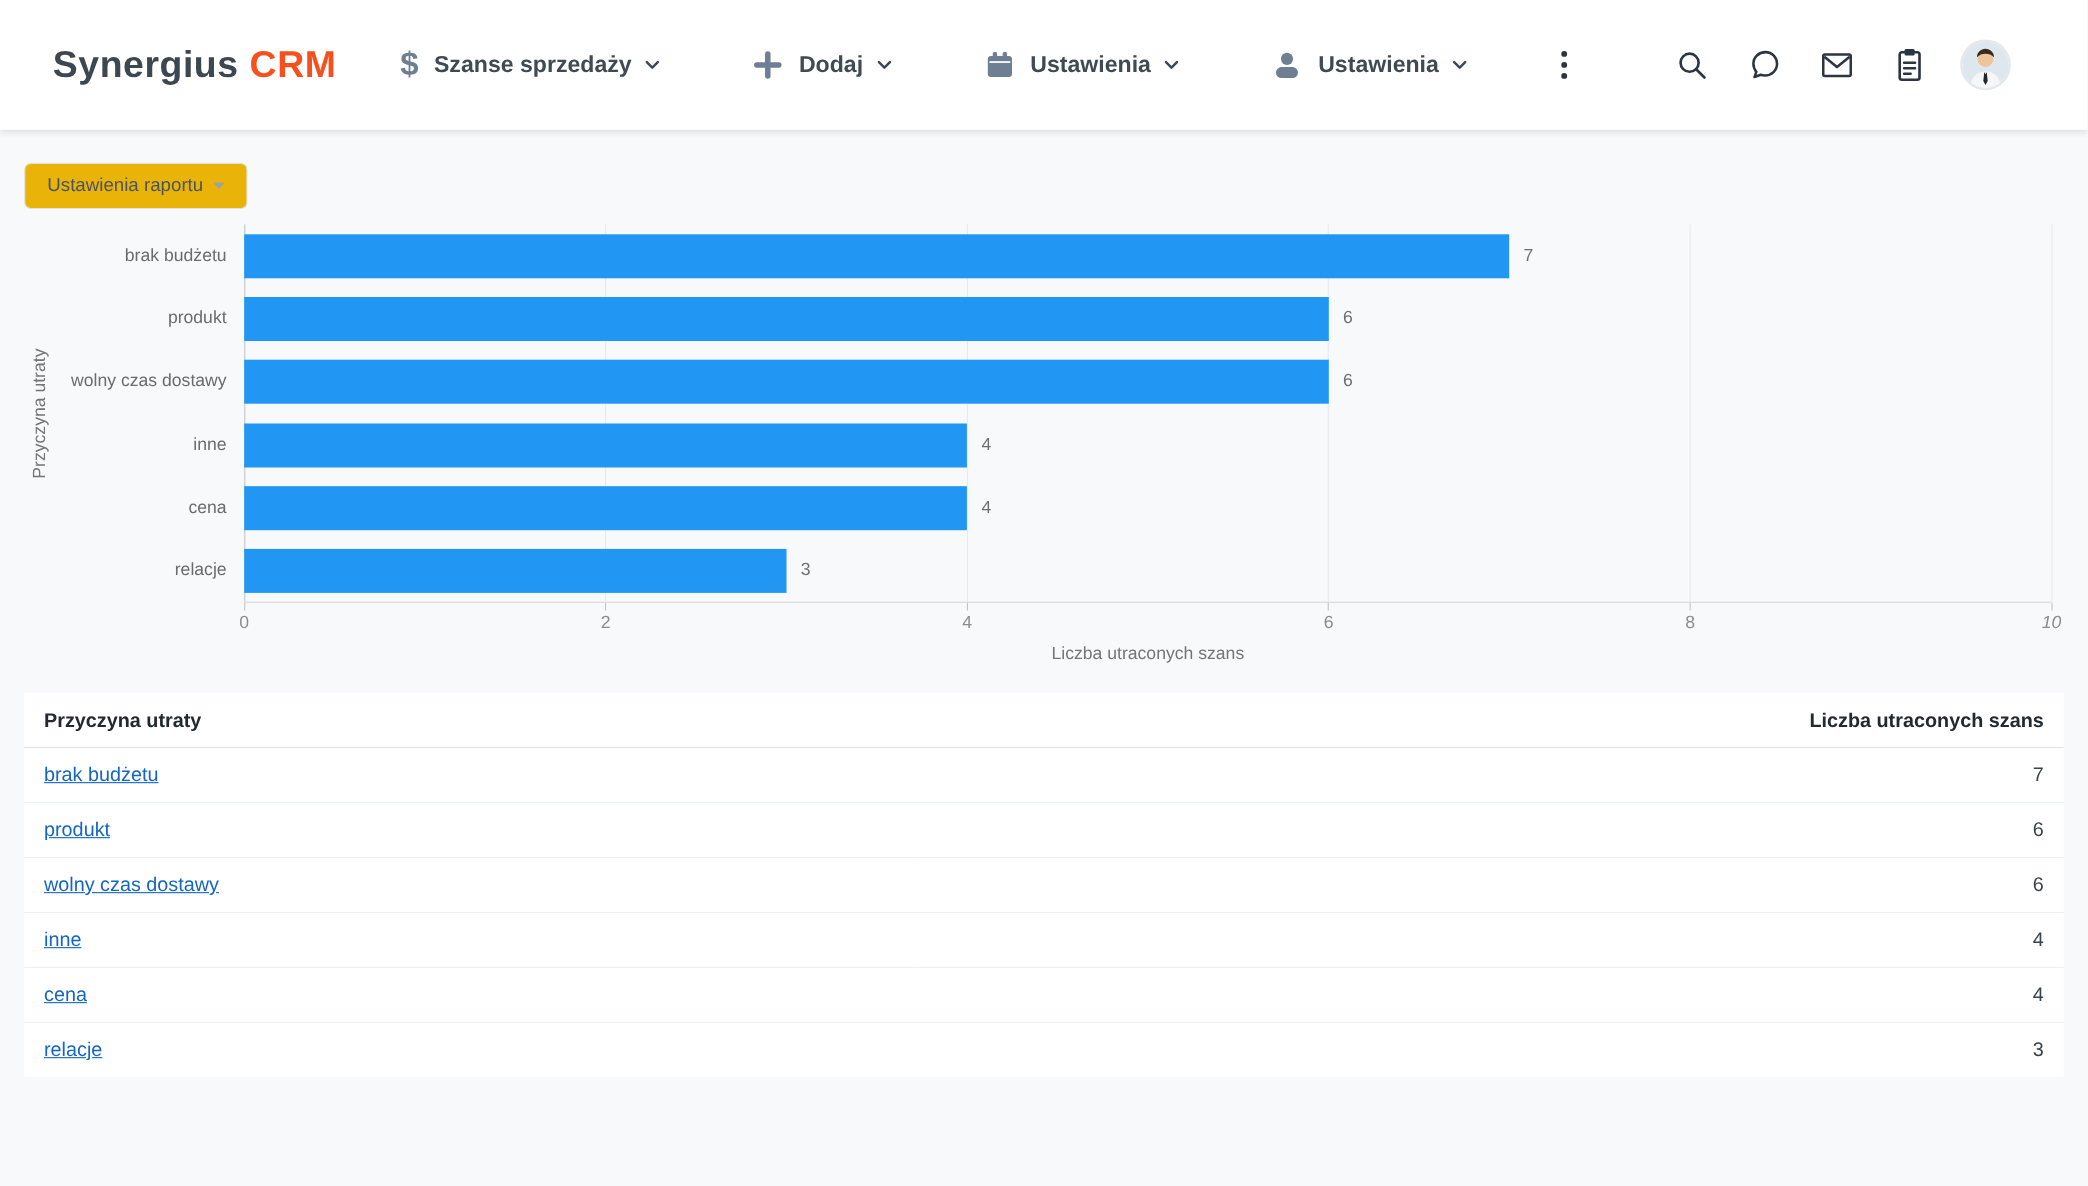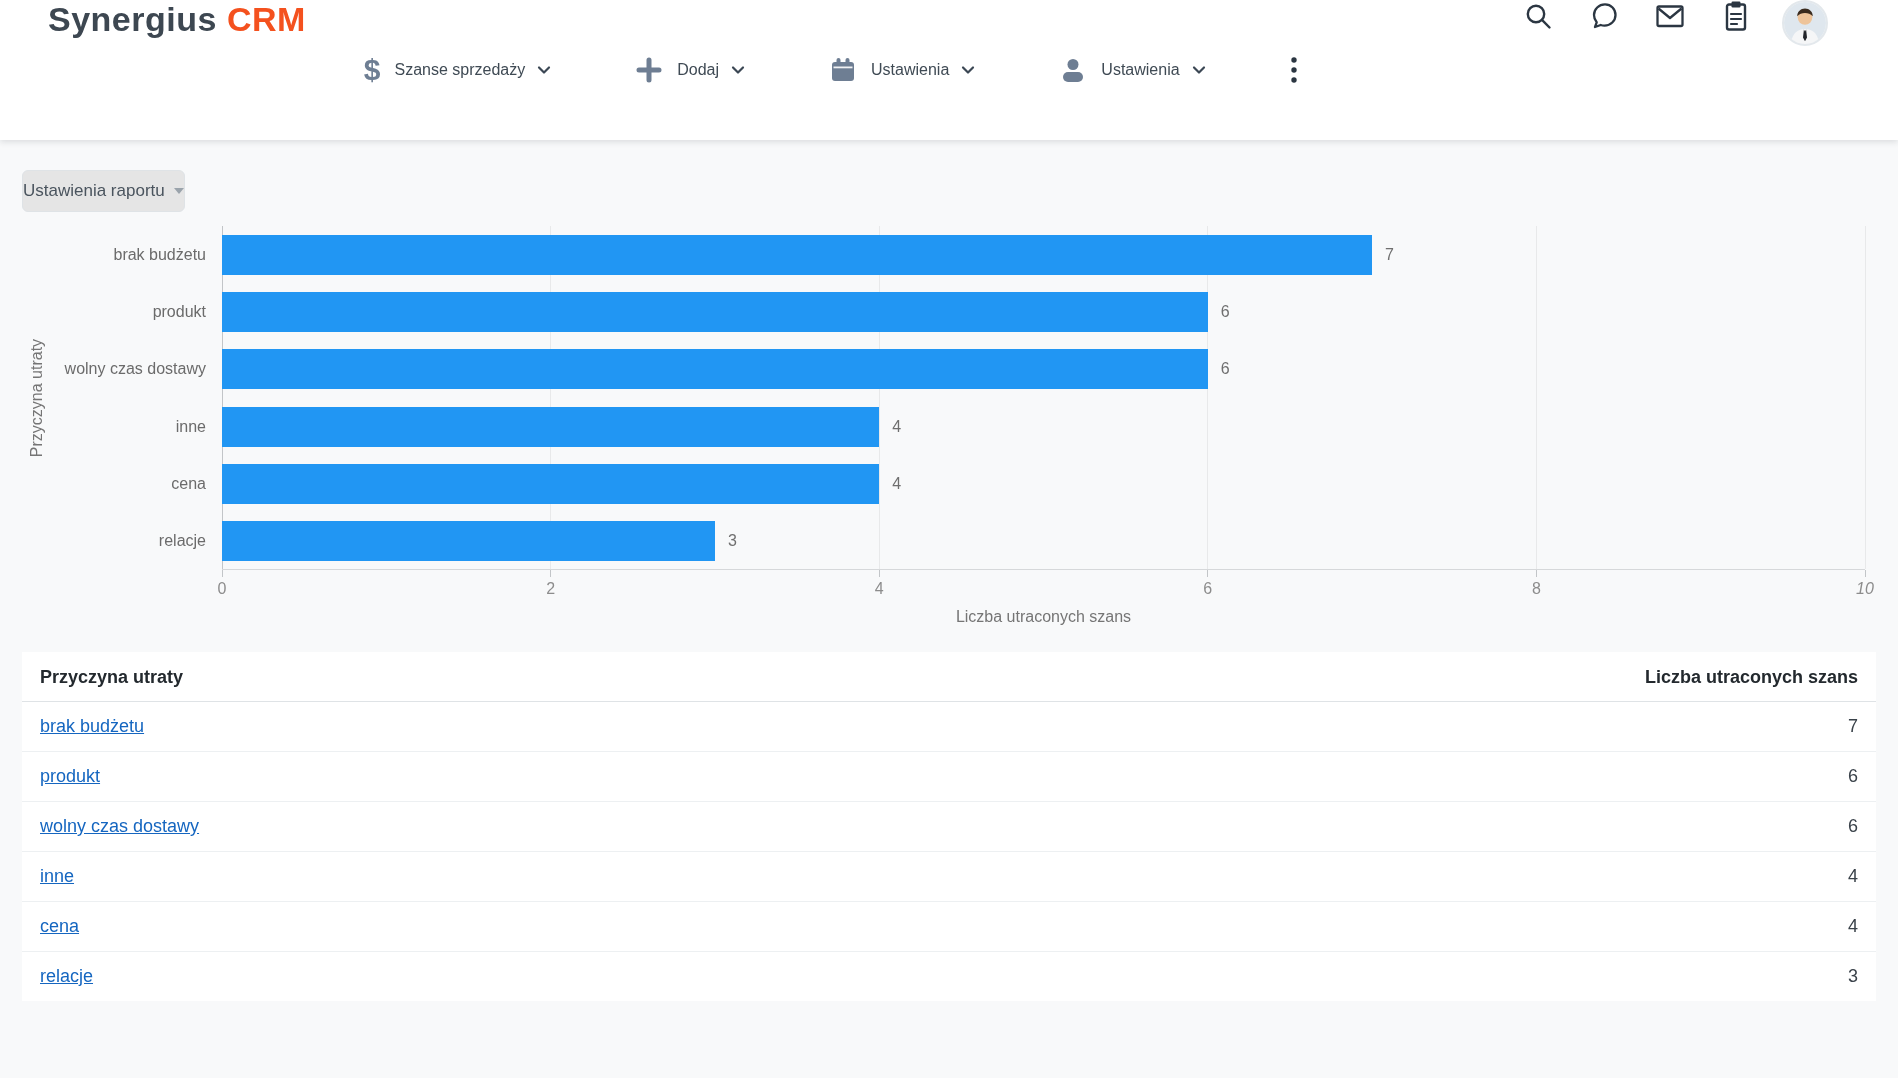--- a/index.html
+++ b/index.html
@@ -4,47 +4,47 @@
 <style>
   * { margin:0; padding:0; box-sizing:border-box; }
   html,body { width:1898px; height:1078px; overflow:hidden; }
   body {
     font-family:"Liberation Sans","DejaVu Sans",sans-serif;
     background:#f8f9fa; color:#3a424a;
   }
   
   .navbar {
     position:relative; z-index:5;
-    height:140px; background:#ffffff;
-    display:flex; 
+    height:118px; background:#ffffff;
+    display:flex; align-items:center;
     padding:0 70px 0 48px;
     box-shadow:0 2px 6px rgba(40,50,60,.14);
   }
   .logo { font-size:34px; font-weight:700; letter-spacing:.5px; color:#3d4751; white-space:nowrap; }
   .logo .crm { color:#f4511e; margin-left:10px; }
   .nav-items { display:flex; align-items:center; margin-left:58px; }
   .nav-item { display:flex; align-items:center; margin-right:84px; cursor:pointer; }
   .nav-item .nav-icon { display:flex; align-items:center; margin-right:14px; }
-  .nav-label { font-size:16px; font-weight:400; color:#3f4a54; white-space:nowrap; }
+  .nav-label { font-size:21px; font-weight:700; color:#3f4a54; white-space:nowrap; }
   .nav-chev { margin-left:12px; display:flex; }
   .dollar-glyph { font-size:30px; font-weight:700; color:#6e7e93; line-height:1; }
   .kebab-btn { display:flex; align-items:center; cursor:pointer; margin-right:0; }
   .nav-spacer { flex:1; }
   .icon-btn { display:flex; align-items:center; justify-content:center; width:32px; height:32px; margin-left:34px; cursor:pointer; }
   .avatar {
     width:46px; height:46px; border-radius:50%; margin-left:30px;
     border:2px solid #e3e8ec; overflow:hidden; cursor:pointer; background:#eef2f5;
     display:flex; align-items:center; justify-content:center;
   }
   
   .page { padding-top:30px; }
   .report-settings {
     margin-left:22px; display:inline-flex; align-items:center;
-    background:#e5e5e5; border:1px solid #dfe3e6; border-radius:6px;
-    padding:10px 0; font-size:17px; color:#4a545e; cursor:pointer;
+    background:#eab308; border:1px solid #dfe3e6; border-radius:6px;
+    padding:10px 20px; font-size:17px; color:#4a545e; cursor:pointer;
     font-family:inherit;
   }
   .caret-down {
     width:0; height:0; margin-left:9px;
     border-left:5px solid transparent; border-right:5px solid transparent;
     border-top:6px solid #9aa3ab;
   }
   h1.page-title {
     margin:20px 0 0 22px; font-size:30px; line-height:36px;
     font-weight:600; color:#17191c; letter-spacing:.2px;

